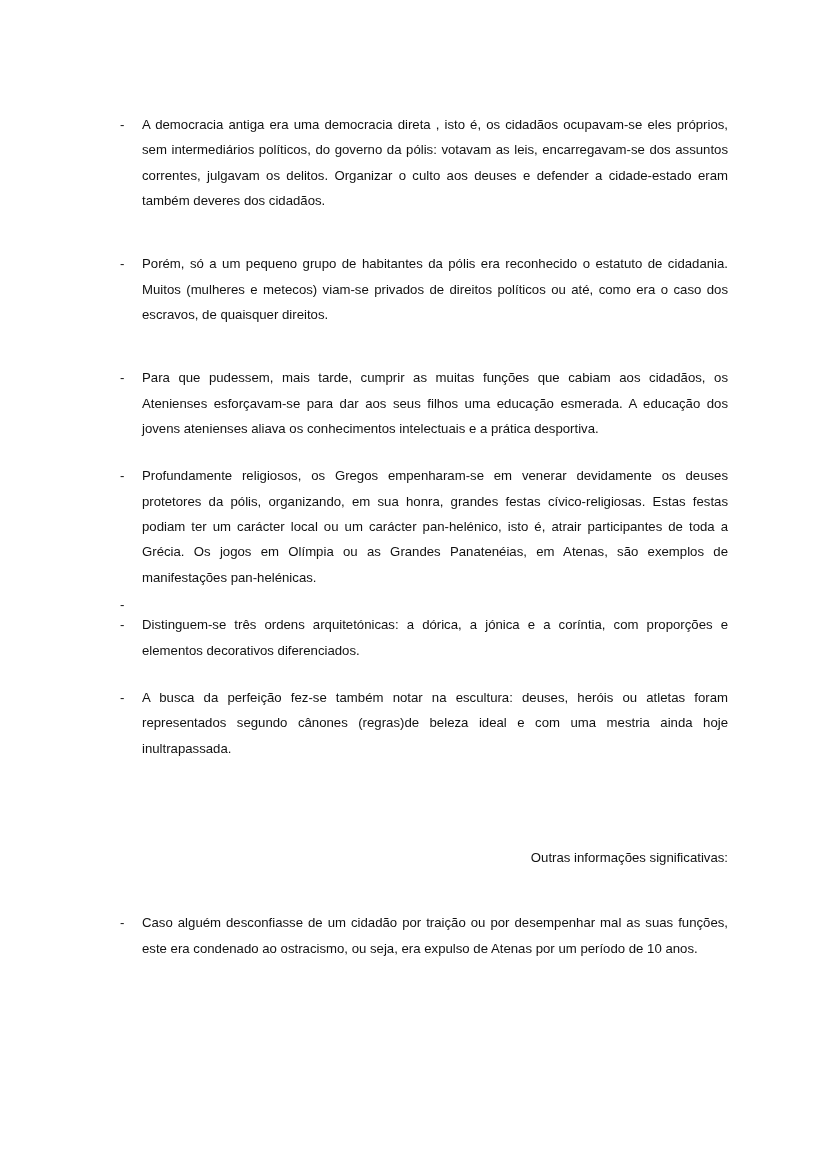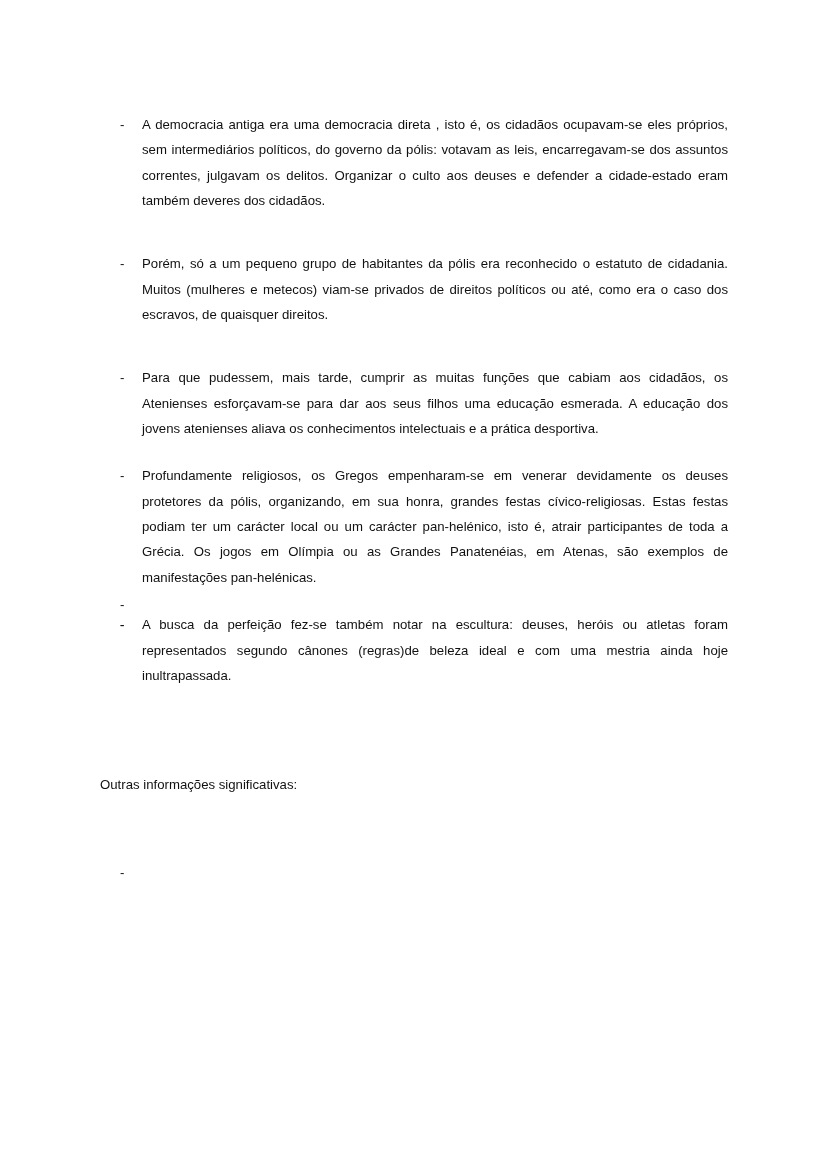--- a/index.html
+++ b/index.html
@@ -52,21 +52,21 @@
     top: 0;
     font-size: 13.2px;
     line-height: 1.92;
     color: #111111;
   }
   .section-label {
     font-size: 13.2px;
     line-height: 1.92;
     color: #111111;
     margin: 0 0 18px 0;
-    text-align: left;
+    text-align: right;
   }
   .spacer-top {
     height: 62px;
   }
   .spacer-mid {
     height: 22px;
   }
 </style>
 </head>
 <body>
@@ -89,33 +89,35 @@
       </li>
       <li class="bullet-item tight">
         <span class="bullet-marker">-</span>
         <span>Profundamente religiosos, os Gregos empenharam-se em venerar devidamente os deuses protetores da pólis, organizando, em sua honra, grandes festas cívico-religiosas. Estas festas podiam ter um carácter local ou um carácter pan-helénico, isto é, atrair participantes de toda a Grécia. Os jogos em Olímpia ou as Grandes Panatenéias, em Atenas, são exemplos de manifestações pan-helénicas.</span>
       </li>
       <li class="bullet-item">
         <span class="bullet-marker">-</span>
       </li>
       <li class="bullet-item">
         <span class="bullet-marker">-</span>
+        <span>Distinguem-se três ordens arquitetónicas: a dórica, a jónica e a coríntia, com proporções e elementos decorativos diferenciados.</span>
       </li>
       <li class="bullet-item">
         <span class="bullet-marker">-</span>
         <span>A busca da perfeição fez-se também notar na escultura: deuses, heróis ou atletas foram representados segundo cânones (regras)de beleza ideal e com uma mestria ainda hoje inultrapassada.</span>
       </li>
     </ul>
 
     <div class="spacer-top"></div>
 
     <p class="section-label">Outras informações significativas:</p>
 
     <div class="spacer-mid"></div>
 
     <ul class="bullet-list">
       <li class="bullet-item">
         <span class="bullet-marker">-</span>
+        <span>Caso alguém desconfiasse de um cidadão por traição ou por desempenhar mal as suas funções, este era condenado ao ostracismo, ou seja, era expulso de Atenas por um período de 10 anos.</span>
       </li>
     </ul>
 
   </div>
 </div>
 
 </body></html>

